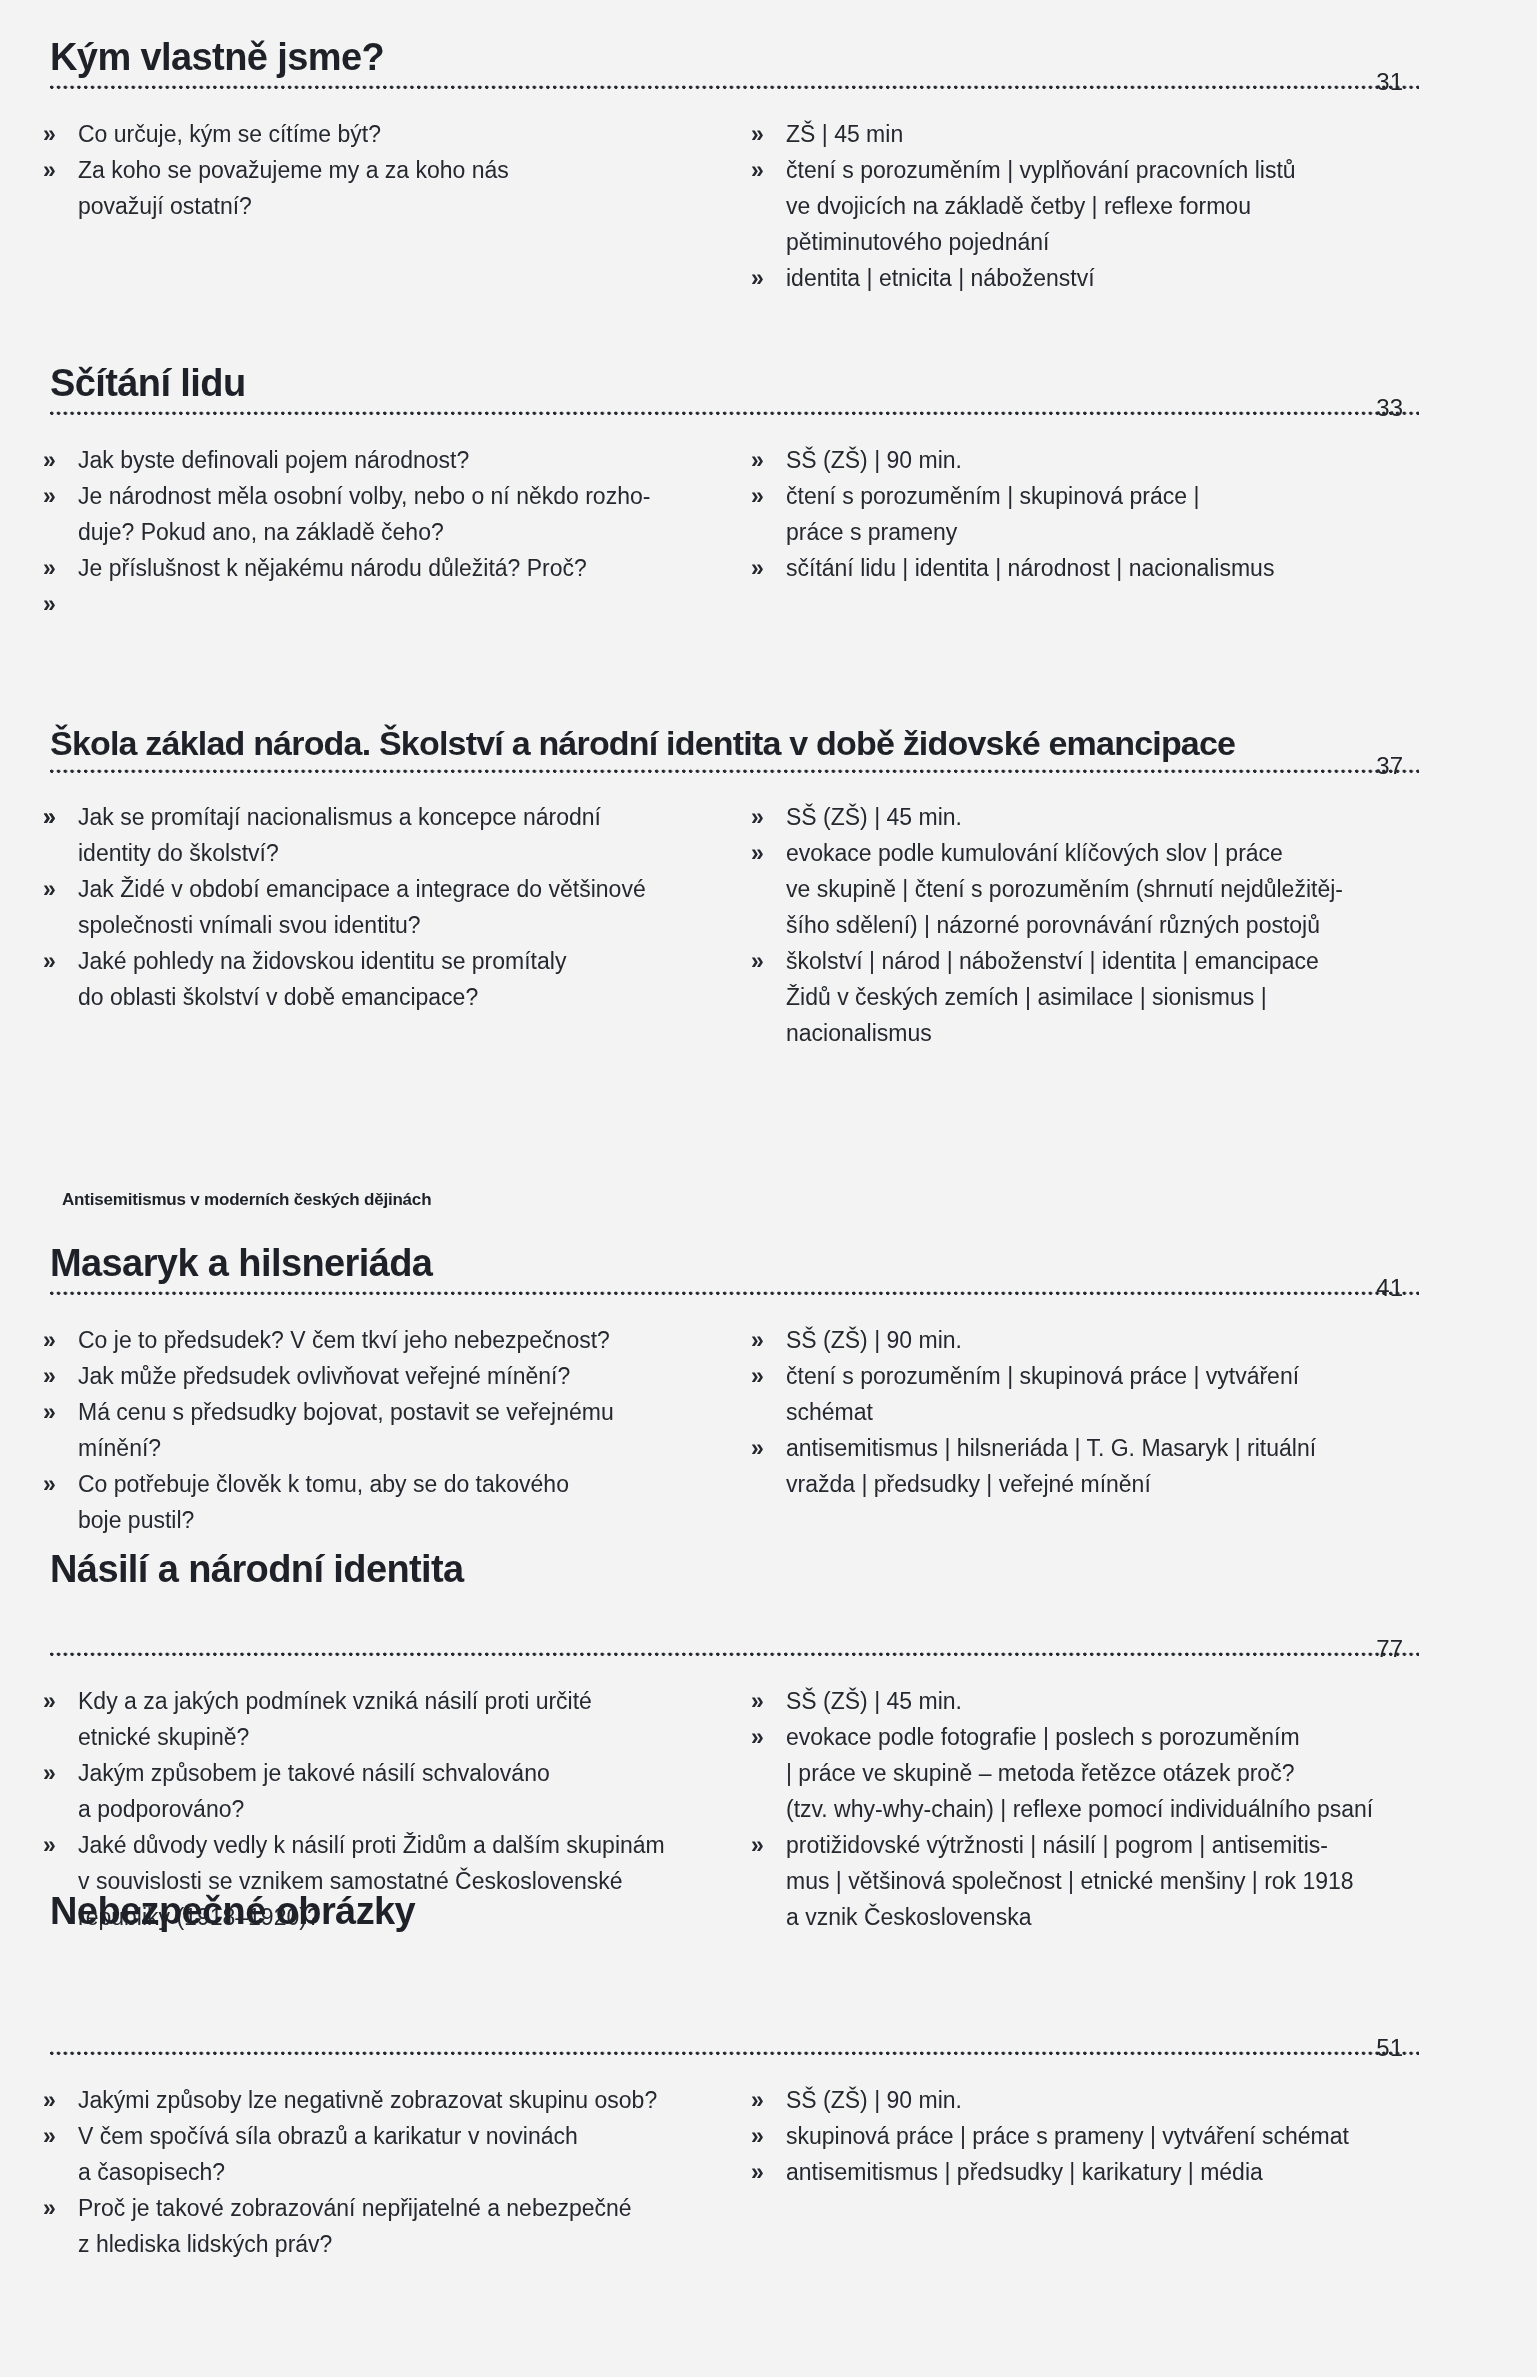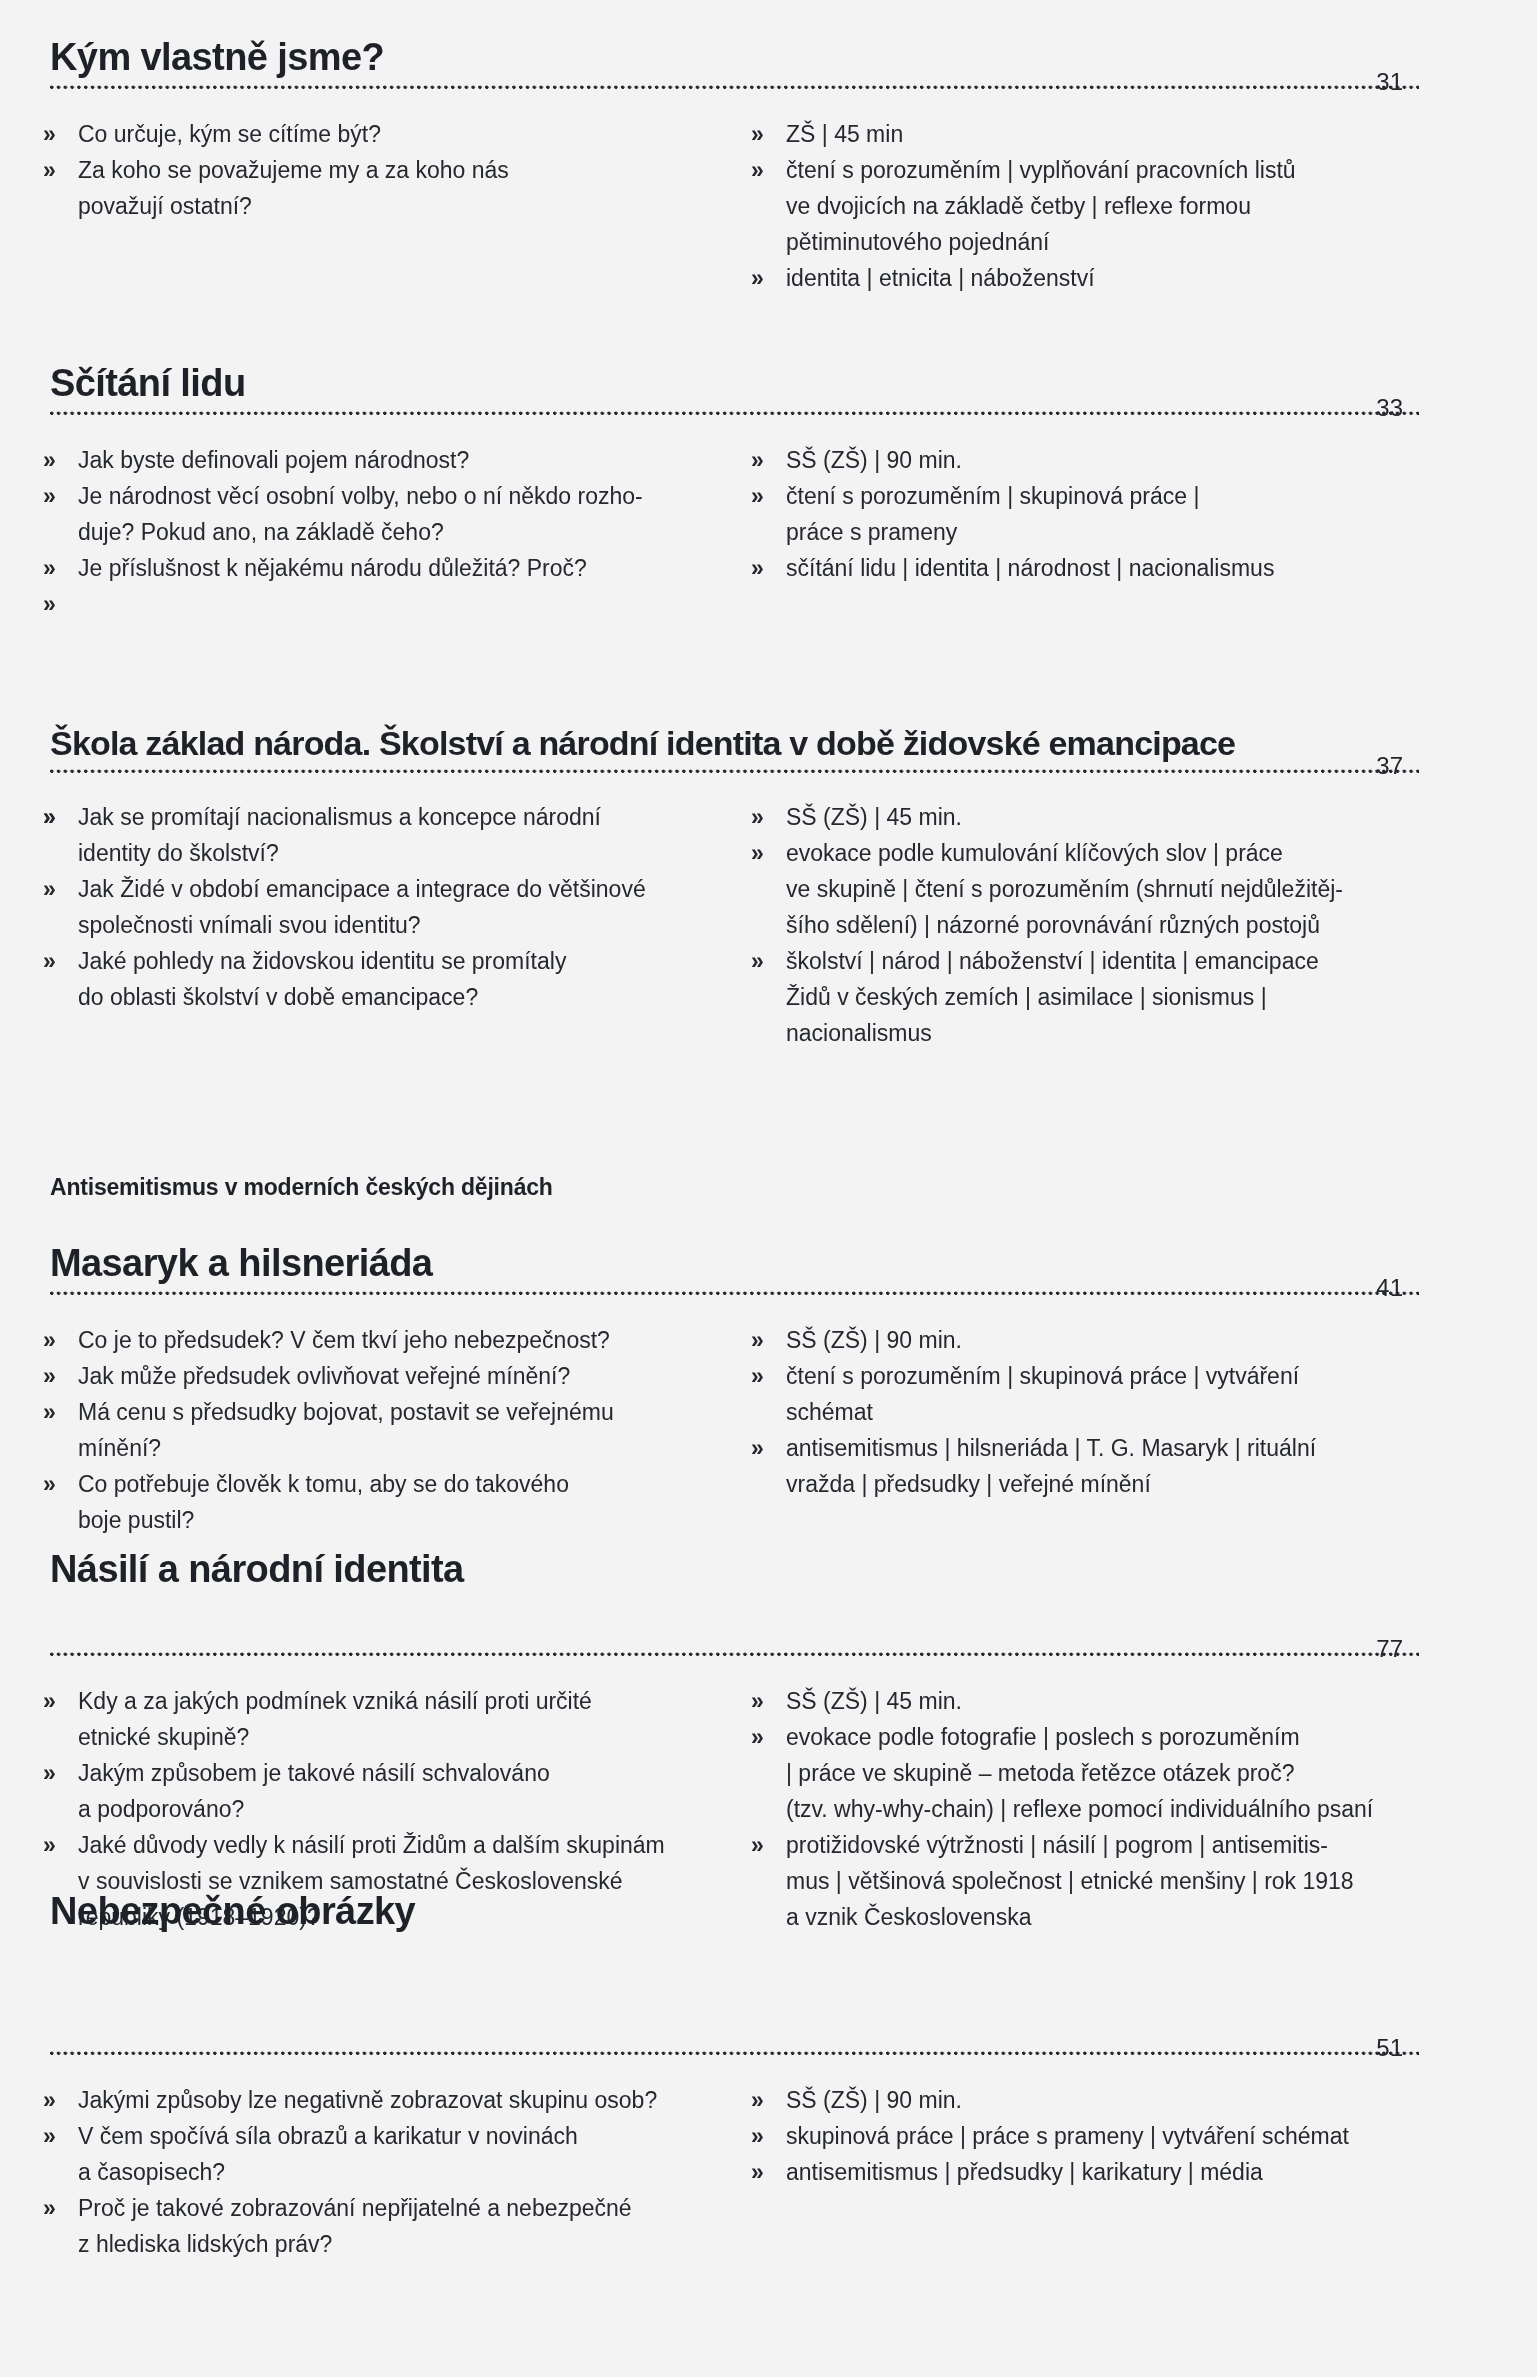--- a/index.html
+++ b/index.html
@@ -27,22 +27,22 @@
   ul.col{
     position:absolute;list-style:none;margin:0;padding:0;
     font-size:23px;line-height:36px;color:#26282f;
   }
   ul.col.left{left:43px;width:660px;}
   ul.col.right{left:751px;width:669px;}
   ul.col li{position:relative;padding-left:35px;}
   ul.col .marker{position:absolute;left:0;top:0;font-weight:700;}
   ul.col .txt{white-space:pre-line;}
   .subsection{
-    position:absolute;left:50px;margin:0;
-    font-size:23px;line-height:29px;font-weight:700;
+    position:absolute;left:50px;margin:12px;
+    font-size:17px;line-height:29px;font-weight:700;
     letter-spacing:-0.2px;color:#1f2128;white-space:nowrap;
   }
 </style>
 </head>
 <body>
 
 <h2 class="title" style="top:36px">Kým vlastně jsme?</h2>
 <div class="pageno" style="top:51px">31</div>
 <div class="rule" style="top:85px"></div>
 <ul class="col left" style="top:116px">
@@ -56,21 +56,21 @@
 ve dvojicích na základě četby | reflexe formou
 pětiminutového pojednání</span></li>
     <li><span class="marker">»</span><span class="txt">identita | etnicita | náboženství</span></li>
   </ul>
 
 <h2 class="title" style="top:362px">Sčítání lidu</h2>
 <div class="pageno" style="top:377px">33</div>
 <div class="rule" style="top:411px"></div>
 <ul class="col left" style="top:442px">
     <li><span class="marker">»</span><span class="txt">Jak byste definovali pojem národnost?</span></li>
-    <li><span class="marker">»</span><span class="txt">Je národnost věcí osobní volby, nebo o ní někdo rozho-
+    <li><span class="marker">»</span><span class="txt">Je národnost měla osobní volby, nebo o ní někdo rozho-
 duje? Pokud ano, na základě čeho?</span></li>
     <li><span class="marker">»</span><span class="txt">Je příslušnost k nějakému národu důležitá? Proč?</span></li>
     <li><span class="marker">»</span></li>
   </ul>
 <ul class="col right" style="top:442px">
     <li><span class="marker">»</span><span class="txt">SŠ (ZŠ) | 90 min.</span></li>
     <li><span class="marker">»</span><span class="txt">čtení s porozuměním | skupinová práce |
 práce s prameny</span></li>
     <li><span class="marker">»</span><span class="txt">sčítání lidu | identita | národnost | nacionalismus</span></li>
   </ul>

